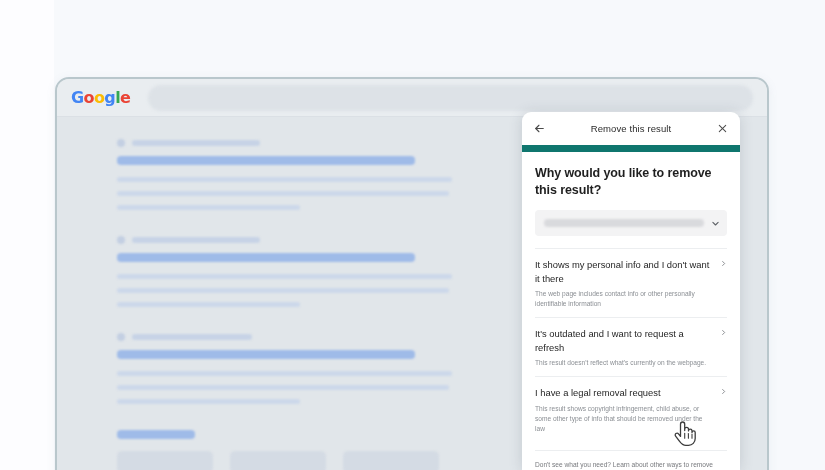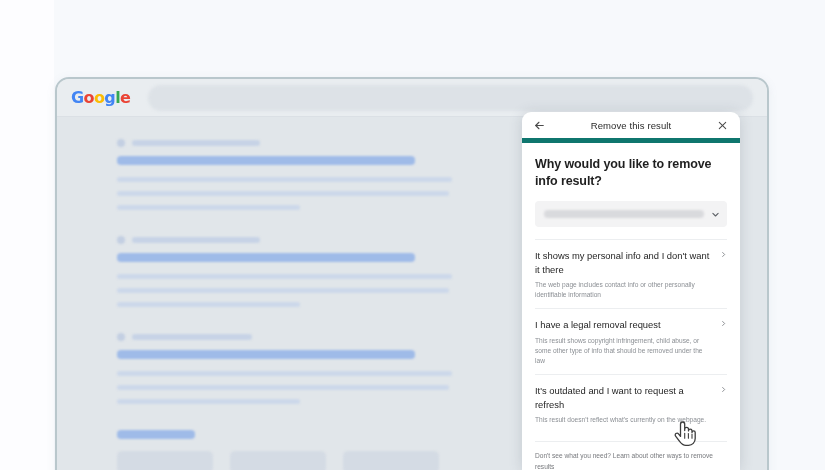--- a/index.html
+++ b/index.html
@@ -144,26 +144,26 @@
     height: 358px;
     background: #ffffff;
     border-radius: 9px 9px 0 0;
     box-shadow: 0 1px 14px rgba(60,70,90,0.18);
     box-sizing: border-box;
     overflow: hidden;
     z-index: 5;
   }
 
   #panel-header {
-    height: 31px;
+    height: 40px;
     display: flex;
     align-items: center;
     padding: 0 11px;
     box-sizing: border-box;
-    border-bottom: 5px solid #0f766e;
+    border-bottom: 7px solid #0f766e;
     position: relative;
   }
   #panel-title {
     flex: 1;
     text-align: center;
     font-size: 9.5px;
     color: #2b2b2b;
     letter-spacing: 0.1px;
     filter: blur(0.25px);
   }
@@ -348,21 +348,21 @@
       <div class="hdr-icon">
         <svg width="11" height="11" viewBox="0 0 24 24" fill="none" stroke="currentColor" stroke-width="2.2" stroke-linecap="round">
           <line x1="5" y1="5" x2="19" y2="19"></line>
           <line x1="19" y1="5" x2="5" y2="19"></line>
         </svg>
       </div>
     </div>
 
     <div id="panel-body">
 
-      <div id="panel-question">Why would you like to remove info result?</div>
+      <div id="panel-question">Why would you like to remove this result?</div>
 
       <div id="url-select">
         <div id="url-select-value"></div>
         <div class="chev">
           <svg width="9" height="9" viewBox="0 0 24 24" fill="none" stroke="currentColor" stroke-width="3" stroke-linecap="round" stroke-linejoin="round">
             <polyline points="5 9 12 16 19 9"></polyline>
           </svg>
         </div>
       </div>
 
@@ -373,40 +373,40 @@
             <svg width="7" height="9" viewBox="0 0 24 24" fill="none" stroke="currentColor" stroke-width="2.4" stroke-linecap="round" stroke-linejoin="round">
               <polyline points="9 5 16 12 9 19"></polyline>
             </svg>
           </div>
         </div>
         <div class="reason-desc">The web page includes contact info or other personally identifiable information</div>
       </div>
 
       <div class="reason-item">
         <div class="reason-head">
+          <div class="reason-title">It's outdated and I want to request a refresh</div>
+          <div class="reason-arrow">
+            <svg width="7" height="9" viewBox="0 0 24 24" fill="none" stroke="currentColor" stroke-width="2.4" stroke-linecap="round" stroke-linejoin="round">
+              <polyline points="9 5 16 12 9 19"></polyline>
+            </svg>
+          </div>
+        </div>
+        <div class="reason-desc">This result doesn't reflect what's currently on the webpage.</div>
+      </div>
+
+      <div class="reason-item">
+        <div class="reason-head">
           <div class="reason-title">I have a legal removal request</div>
           <div class="reason-arrow">
             <svg width="7" height="9" viewBox="0 0 24 24" fill="none" stroke="currentColor" stroke-width="2.4" stroke-linecap="round" stroke-linejoin="round">
               <polyline points="9 5 16 12 9 19"></polyline>
             </svg>
           </div>
         </div>
         <div class="reason-desc">This result shows copyright infringement, child abuse, or some other type of info that should be removed under the law</div>
-      </div>
-
-      <div class="reason-item">
-        <div class="reason-head">
-          <div class="reason-title">It's outdated and I want to request a refresh</div>
-          <div class="reason-arrow">
-            <svg width="7" height="9" viewBox="0 0 24 24" fill="none" stroke="currentColor" stroke-width="2.4" stroke-linecap="round" stroke-linejoin="round">
-              <polyline points="9 5 16 12 9 19"></polyline>
-            </svg>
-          </div>
-        </div>
-        <div class="reason-desc">This result doesn't reflect what's currently on the webpage.</div>
       </div>
 
       <div id="panel-footer">
         <div id="footer-text">Don't see what you need? Learn about other ways to remove results</div>
       </div>
 
     </div>
   </div>
 
   <div id="cursor">

